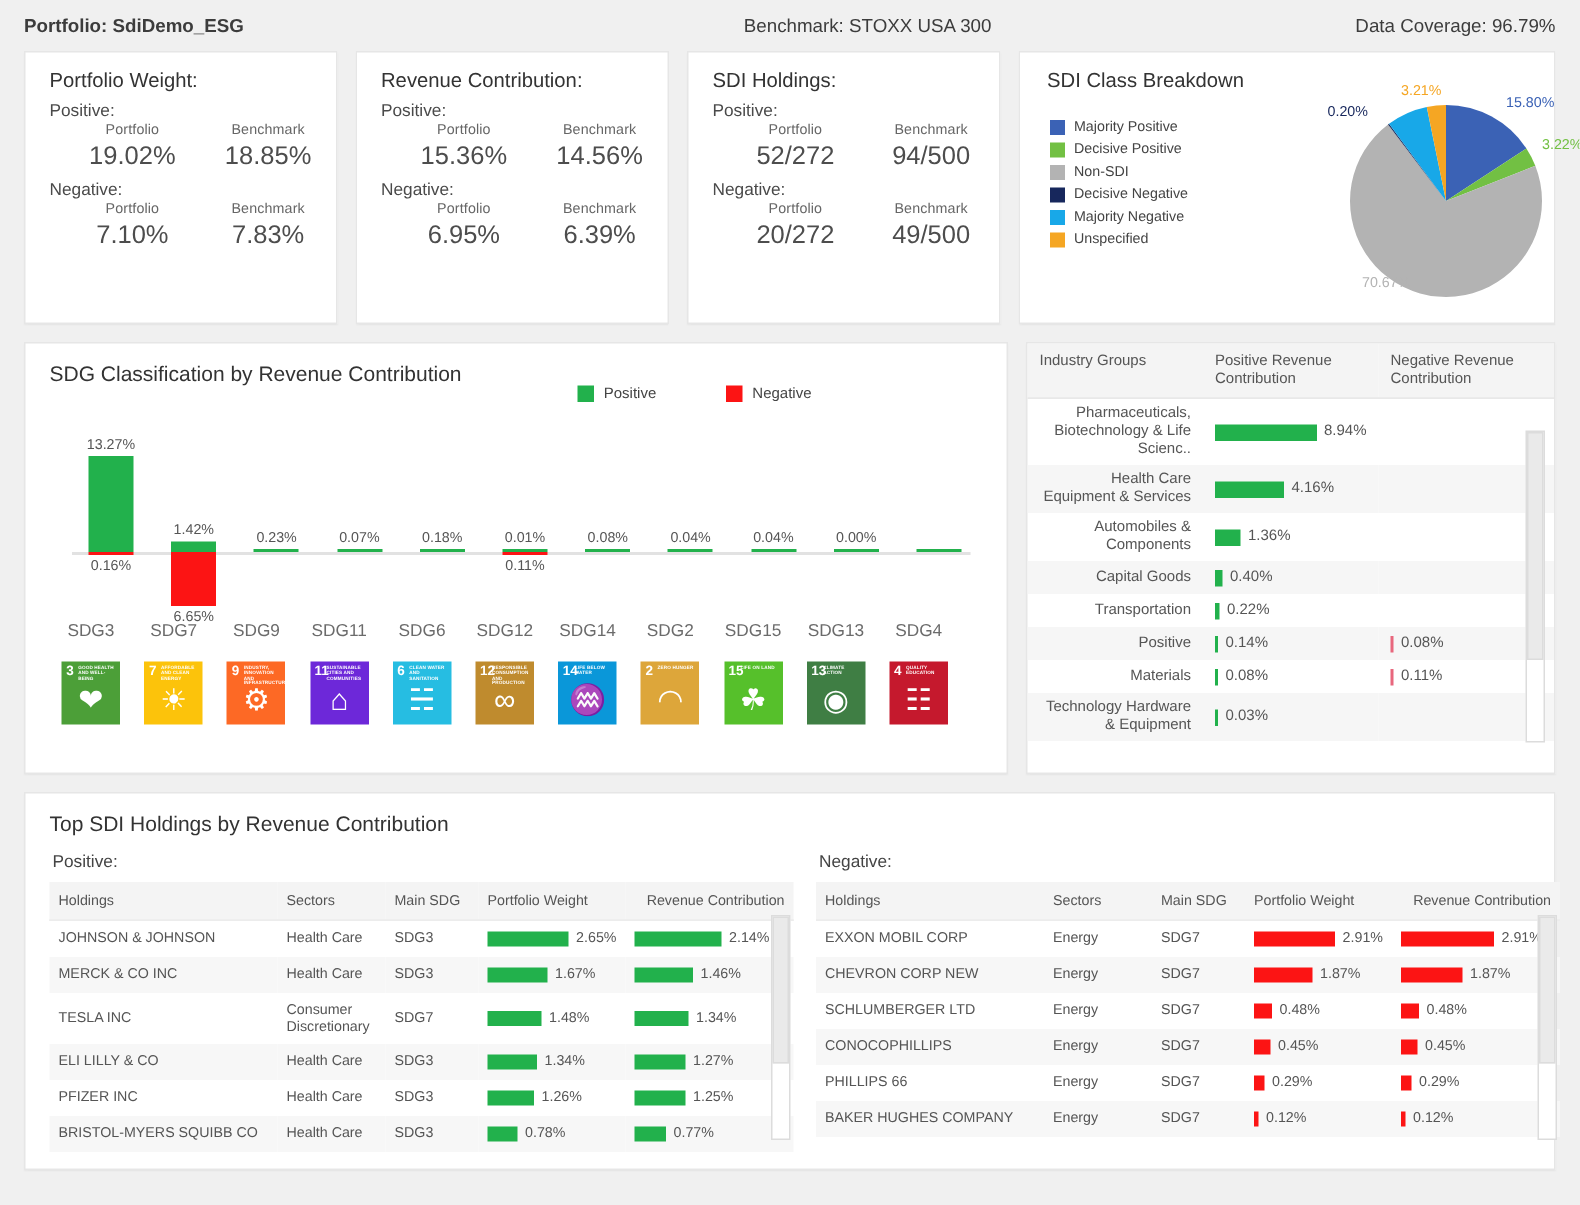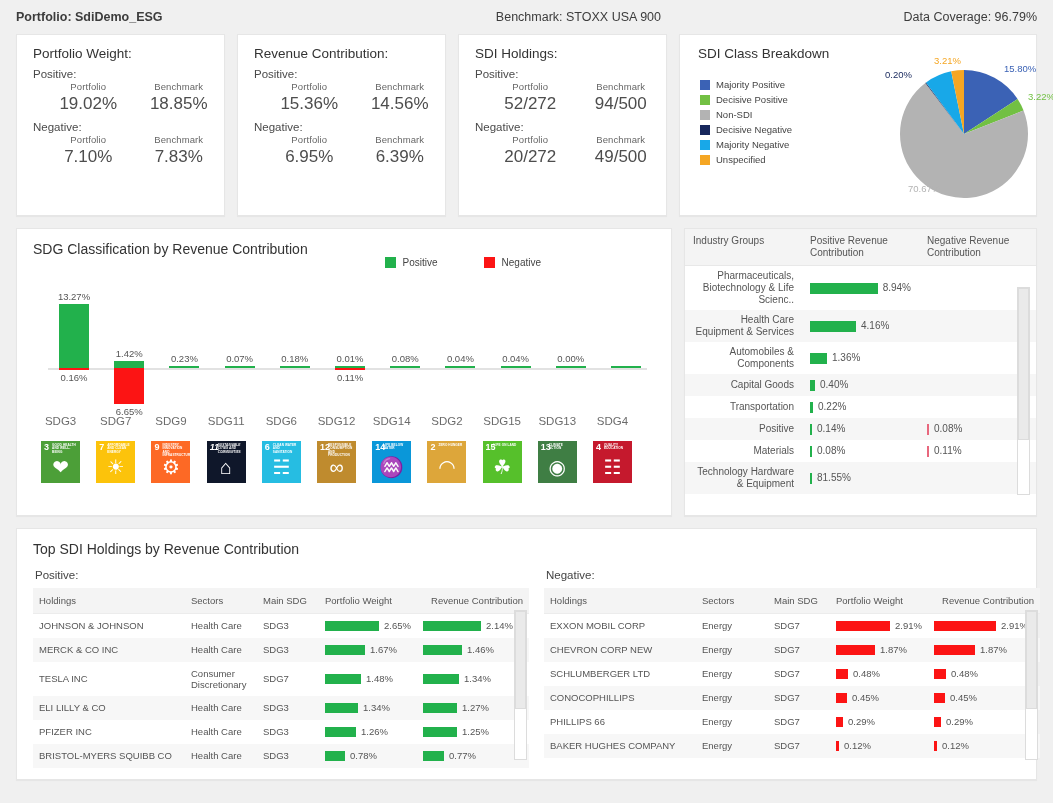--- a/index.html
+++ b/index.html
@@ -274,21 +274,21 @@
   .hbar .b.red { background: #fc1414; }
   .hbar .v { margin-left: 5px; }
 </style>
 </head>
 <body>
 
 <div class="page">
 
   <div class="topbar">
     <div class="tb-left">Portfolio: SdiDemo_ESG</div>
-    <div class="tb-mid">Benchmark: STOXX USA 900</div>
+    <div class="tb-mid">Benchmark: STOXX USA 300</div>
     <div class="tb-right">Data Coverage: 96.79%</div>
   </div>
 
   <div class="metrics-row">
 
     <div class="card metric-card">
       <div class="card-title">Portfolio Weight:</div>
       <div class="metric-group-label">Positive:</div>
       <div class="metric-cols">
         <div class="metric-col">
@@ -510,21 +510,21 @@
             </div>
           </div>
           <div class="iconslot" style="width: 55.2px;">
             <div class="sdg-ic" style="background: rgb(253, 105, 37);">
               <span class="num">9</span>
               <span class="txt">INDUSTRY, INNOVATION AND INFRASTRUCTURE</span>
               <span class="gl">⚙</span>
             </div>
           </div>
           <div class="iconslot" style="width: 55.2px;">
-            <div class="sdg-ic" style="background: #0f172a; font-style: italic;">
+            <div class="sdg-ic" style="background: #6d28d9;">
               <span class="num">11</span>
               <span class="txt">SUSTAINABLE CITIES AND COMMUNITIES</span>
               <span class="gl">⌂</span>
             </div>
           </div>
           <div class="iconslot" style="width: 55.2px;">
             <div class="sdg-ic" style="background: rgb(38, 189, 226);">
               <span class="num">6</span>
               <span class="txt">CLEAN WATER AND SANITATION</span>
               <span class="gl">☵</span>
@@ -663,21 +663,21 @@
                   <span class="b red" style="width:2px"></span>
                   <span class="v">0.11%</span>
                 </span>
               </td>
             </tr>
             <tr class="alt">
               <td>Technology Hardware &amp; Equipment</td>
               <td>
                 <span class="barcell">
                   <span class="b" style="width:2px"></span>
-                  <span class="v">81.55%</span>
+                  <span class="v">0.03%</span>
                 </span>
               </td>
               <td></td>
             </tr>
           </tbody>
       </table>
       <div class="scroll-track" style="right:6px; top:58px; height:208px;">
         <div class="scroll-thumb" style="left:0; top:0; height:152px;"></div>
       </div>
     </div>

